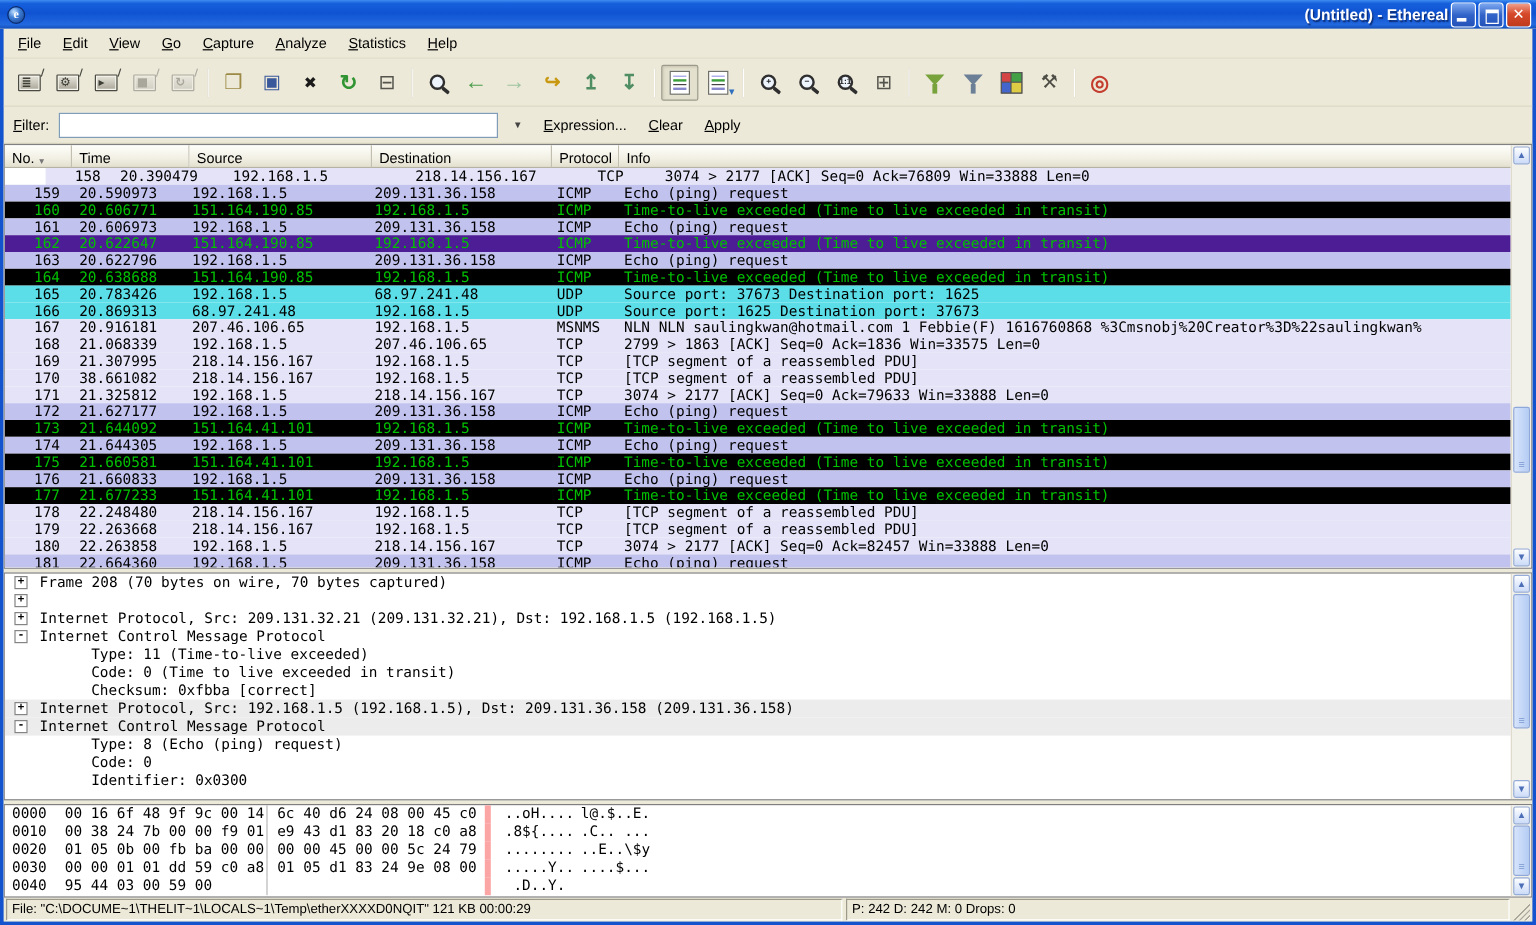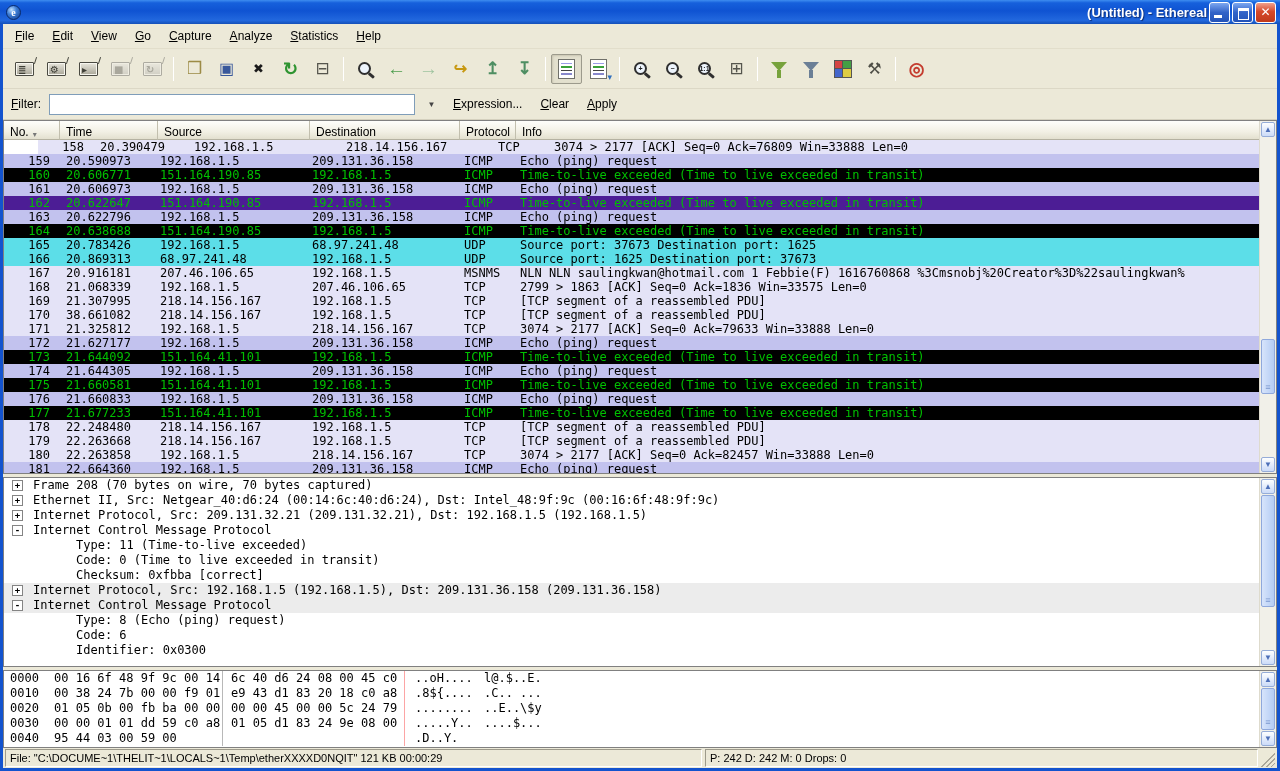--- a/index.html
+++ b/index.html
@@ -104,21 +104,21 @@
   .exp { width:11px; height:11px; flex:0 0 11px; border:1px solid #848484; background:#fff; margin-right:10px;
     font:bold 9px/9px "DejaVu Sans Mono",monospace; text-align:center; color:#000; }
 
   
   .hexpane { height:78px; flex:0 0 78px; position:relative; border:1px solid #808080; background:#fff; overflow:hidden; }
   .hwrap { position:absolute; inset:0; right:17px; overflow:hidden; }
   .hrow { height:15px; display:flex; font:12px/15px "DejaVu Sans Mono",monospace; white-space:pre; }
   .h-off { width:46px; padding-left:6px; }
   .h-g1 { width:172px; padding-left:4px; }
   .h-g2 { width:182px; border-left:1px solid #B8B8B8; padding-left:8px; }
-  .h-a1 { width:76px; border-left:1px solid #fca5a5; padding-left:10px; }
+  .h-a1 { width:76px; border-left:5px solid #fca5a5; padding-left:10px;text-align:center; }
   .h-a2 { padding-left:4px; }
 
   
   .statusbar { height:20px; flex:0 0 20px; display:flex; gap:3px; padding:1px 2px; align-items:stretch; }
   .scell { border:1px solid; border-color:#9D9A8B #FFFFFF #FFFFFF #9D9A8B; background:#ECE9D8;
     font:11px/16px "Liberation Sans",sans-serif; padding:0 4px; white-space:nowrap; overflow:hidden; }
   .scell.left { width:697px; flex:0 0 697px; }
   .scell.right { flex:1; }
   .grip { width:14px; flex:0 0 14px; background:
     linear-gradient(135deg, transparent 55%, #AAA79A 56%, #AAA79A 60%, #fff 61%, transparent 62%),
@@ -506,21 +506,20 @@
     <div class="splitter"></div>
 
     <div class="detail">
       <div class="dwrap">
           <div class="dline">
             <span class="exp">+</span>
             <span class="dtxt">Frame 208 (70 bytes on wire, 70 bytes captured)</span>
           </div>
           <div class="dline">
             <span class="exp">+</span>
-            <span class="dtxt">Ethernet II, Src: Netgear_40:d6:24 (00:14:6c:40:d6:24), Dst: Intel_48:9f:9c (00:16:6f:48:9f:9c)</span>
           </div>
           <div class="dline">
             <span class="exp">+</span>
             <span class="dtxt">Internet Protocol, Src: 209.131.32.21 (209.131.32.21), Dst: 192.168.1.5 (192.168.1.5)</span>
           </div>
           <div class="dline">
             <span class="exp">-</span>
             <span class="dtxt">Internet Control Message Protocol</span>
           </div>
           <div class="dline ind">
@@ -537,21 +536,21 @@
             <span class="dtxt">Internet Protocol, Src: 192.168.1.5 (192.168.1.5), Dst: 209.131.36.158 (209.131.36.158)</span>
           </div>
           <div class="dline shaded" style="background: rgb(236, 236, 236);">
             <span class="exp">-</span>
             <span class="dtxt">Internet Control Message Protocol</span>
           </div>
           <div class="dline ind">
             <span class="dtxt">Type: 8 (Echo (ping) request)</span>
           </div>
           <div class="dline ind">
-            <span class="dtxt">Code: 6</span>
+            <span class="dtxt">Code: 0</span>
           </div>
           <div class="dline ind">
             <span class="dtxt">Identifier: 0x0300</span>
           </div>
         </div>
       <div class="sb">
         <div class="sbbtn up">▲</div>
         <div class="sbthumb" style="top:17px; height:112px; line-height:112px;"></div>
         <div class="sbbtn down">▼</div>
       </div>

